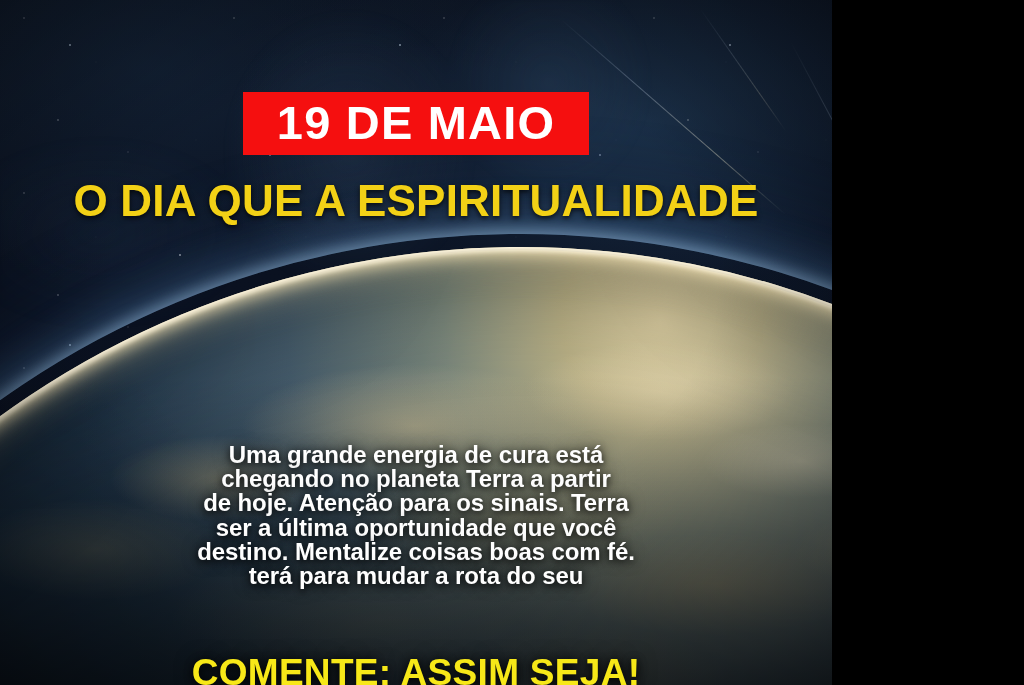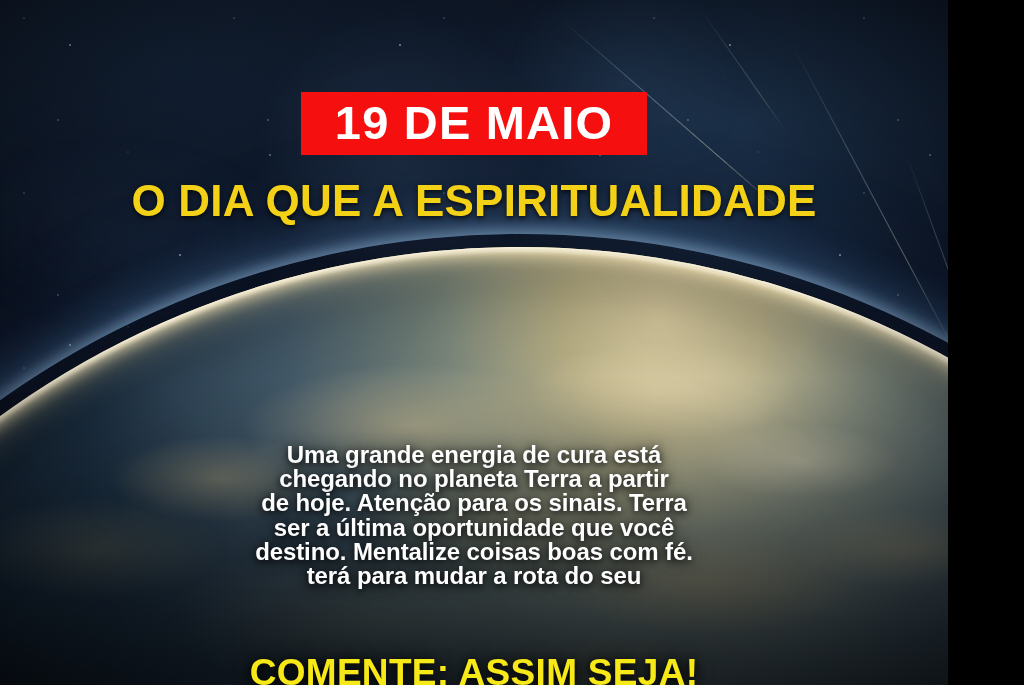--- a/index.html
+++ b/index.html
@@ -7,21 +7,21 @@
     margin: 0;
     padding: 0;
     background: #000;
   }
   body {
     font-family: "Liberation Sans", sans-serif;
   }
 
   .poster {
     position: relative;
-    width: 948px;
+    width: 832px;
     height: 685px;
     overflow: hidden;
     background: #a21caf;
     user-select: none;
   }
 
   
   .sky {
     position: absolute;
     inset: 0;

